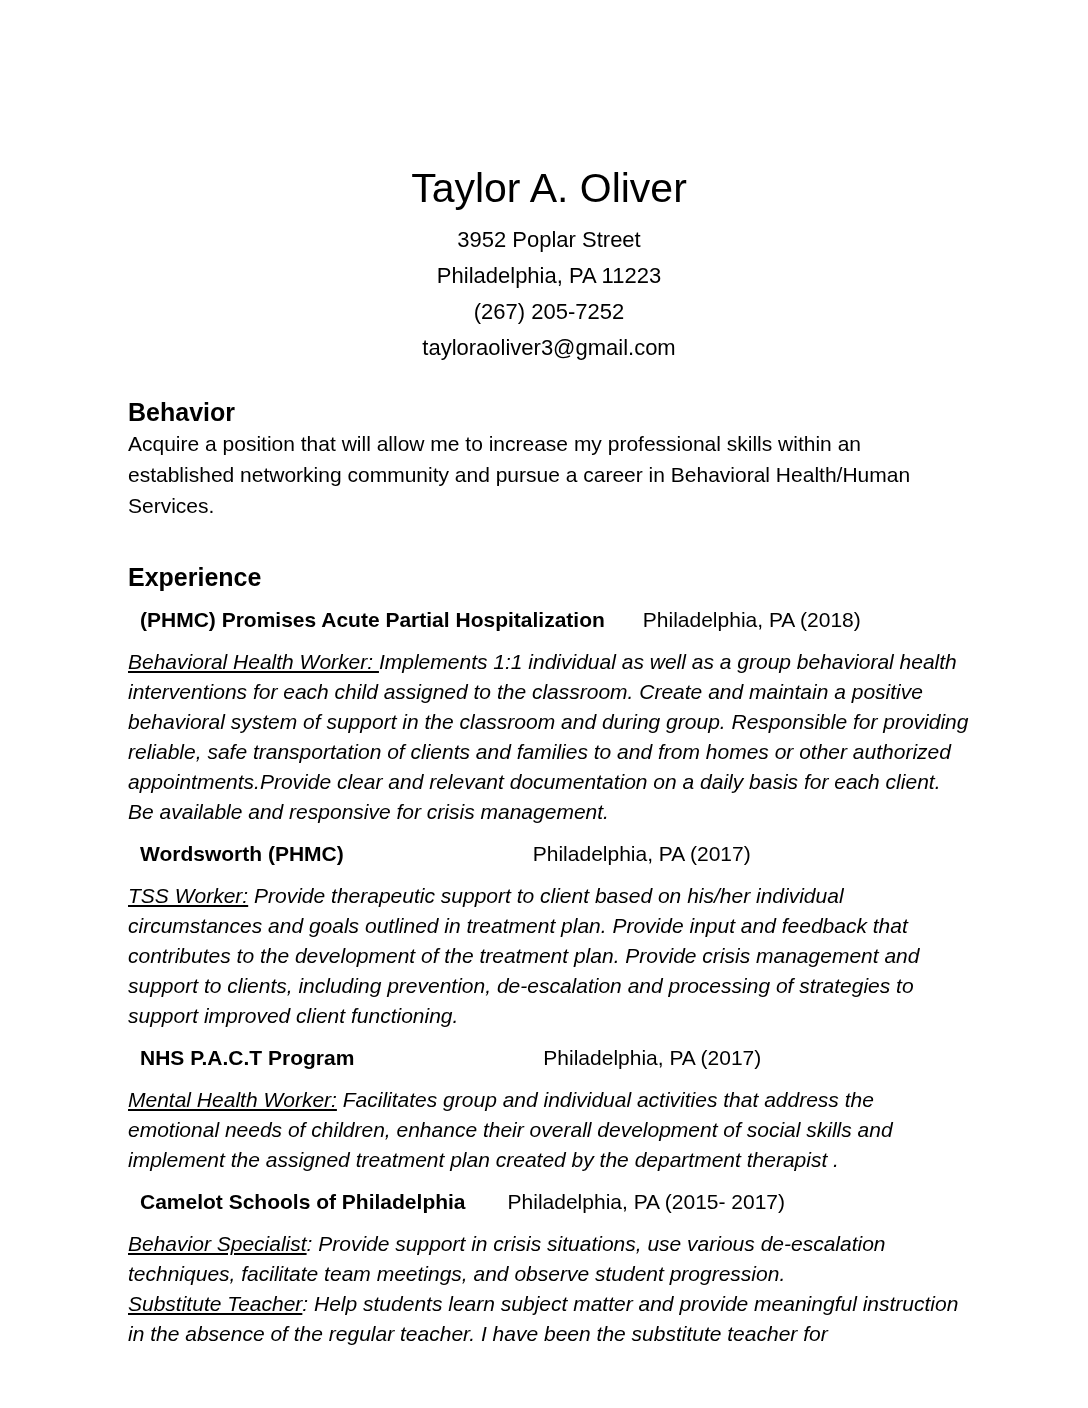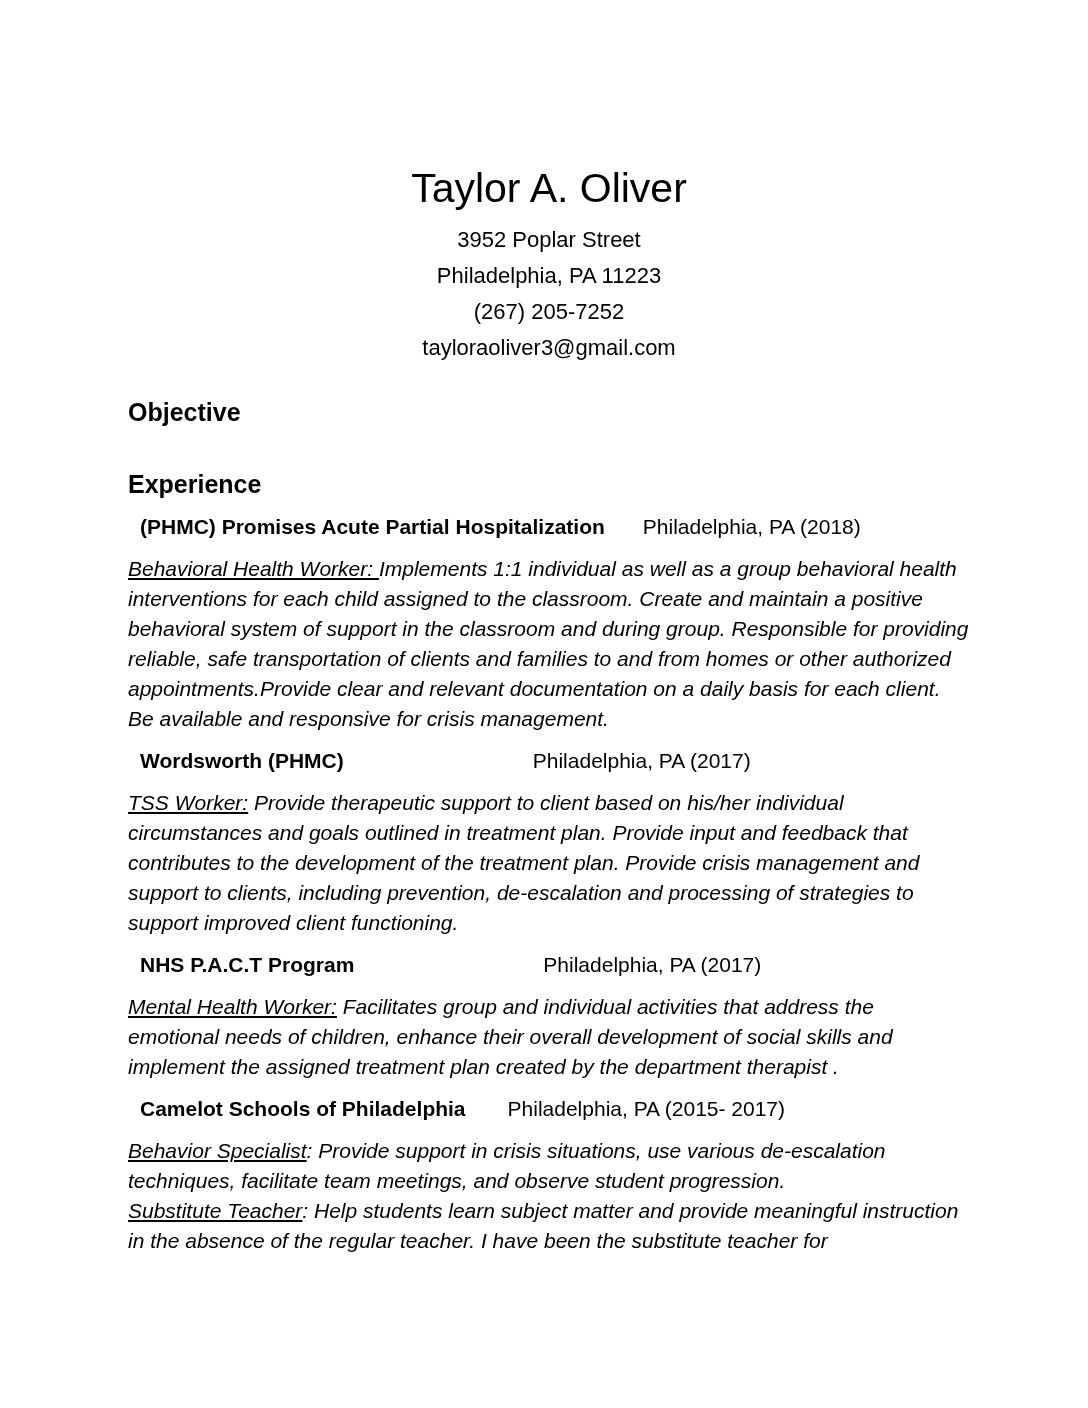--- a/index.html
+++ b/index.html
@@ -75,21 +75,22 @@
 
     <header class="header">
       <h1 class="name">Taylor A. Oliver</h1>
       <p class="contact-line">3952 Poplar Street</p>
       <p class="contact-line">Philadelphia, PA 11223</p>
       <p class="contact-line">(267) 205-7252</p>
       <p class="contact-line">tayloraoliver3@gmail.com</p>
     </header>
 
     <section>
-      <h2 class="section-heading objective-heading">Objective</h2>
+      <h2 class="section-heading objective-heading">Behavior</h2>
+      <p class="body-text">Acquire a position that will allow me to increase my professional skills within an established networking community and pursue a career in Behavioral Health/Human Services.</p>
     </section>
 
     <section>
       <h2 class="section-heading experience-heading">Experience</h2>
 
       <div class="job">
         <p class="job-line"><span class="company">(PHMC) Promises Acute Partial Hospitalization</span><span class="tab tab-a"></span><span class="location">Philadelphia, PA (2018)</span></p>
         <p class="role"><span class="u">Behavioral Health Worker: </span><span>Implements 1:1 individual as well as a group behavioral health interventions for each child assigned to the classroom. Create and maintain a positive behavioral system of support in the classroom and during group. Responsible for providing reliable, safe transportation of clients and families to and from homes or other authorized appointments.Provide clear and relevant documentation on a daily basis for each client. Be available and responsive for crisis management.</span></p>
       </div>
 

